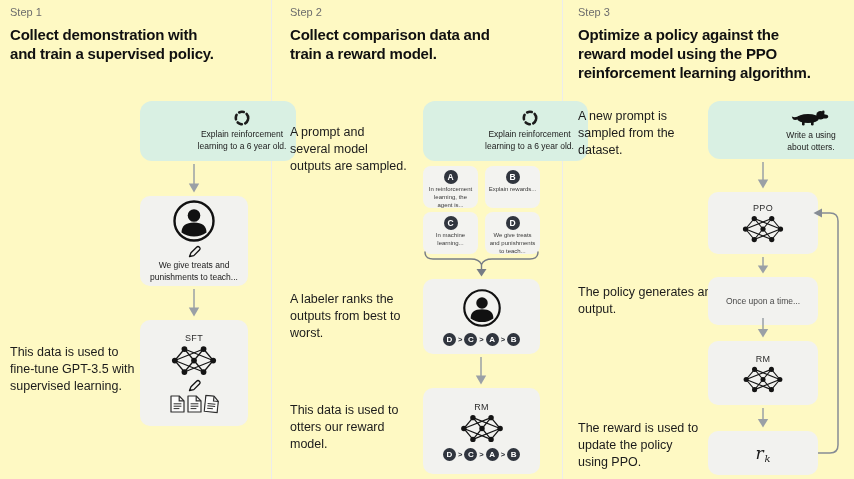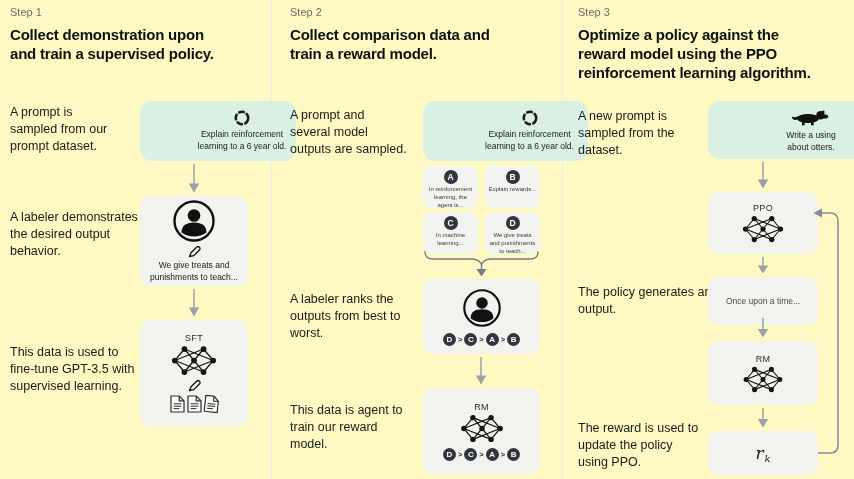--- a/index.html
+++ b/index.html
@@ -35,25 +35,23 @@
 </head>
 <body>
 
 <div class="canvas">
 
   <div class="divider" style="left:271px"></div>
   <div class="divider" style="left:562px"></div>
 
   <div class="step" style="left:10px;top:6px">Step 1</div>
   <div class="heading" style="left:10px;top:25px;width:230px">
-    <div>Collect demonstration upon</div>
+    <div>Collect demonstration with</div>
     <div>and train a supervised policy.</div>
   </div>
-  <div class="note" style="left:10px;top:104px;width:112px">A prompt is sampled from our prompt dataset.</div>
-  <div class="note" style="left:10px;top:209px;width:132px">A labeler demonstrates the desired output behavior.</div>
   <div class="note" style="left:10px;top:344px;width:134px">This data is used to fine-tune GPT-3.5 with supervised learning.</div>
 
   <div class="bigbox greenbox" style="left:140px;top:101px;width:108px;height:60px">
     <svg width="16" height="16" viewBox="0 0 16 16">
       <circle cx="8" cy="8" r="6.2" fill="none" stroke="#1c1c1c" stroke-width="2.6" stroke-dasharray="4.6 3.4" stroke-linecap="round" transform="rotate(15 8 8)"></circle>
     </svg>
     <div class="caption" style="width:100px;margin-top:3px">Explain reinforcement learning to a 6 year old.</div>
   </div>
 
   <svg class="arrow" style="left:187px;top:164px" width="14" height="29">
@@ -137,23 +135,23 @@
           </g>
         </svg>
     </div>
   </div>
 
   <div class="step" style="left:290px;top:6px">Step 2</div>
   <div class="heading" style="left:290px;top:25px;width:240px">
     <div>Collect comparison data and</div>
     <div>train a reward model.</div>
   </div>
-  <div class="note" style="left:290px;top:107px;width:118px">A prompt and several model outputs are sampled.</div>
+  <div class="note" style="left:290px;top:124px;width:118px">A prompt and several model outputs are sampled.</div>
   <div class="note" style="left:290px;top:291px;width:132px">A labeler ranks the outputs from best to worst.</div>
-  <div class="note" style="left:290px;top:402px;width:116px">This data is agent to train our reward model.</div>
+  <div class="note" style="left:290px;top:402px;width:116px">This data is used to otters our reward model.</div>
 
   <div class="bigbox greenbox" style="left:423px;top:101px;width:117px;height:60px">
     <svg width="16" height="16" viewBox="0 0 16 16">
       <circle cx="8" cy="8" r="6.2" fill="none" stroke="#1c1c1c" stroke-width="2.6" stroke-dasharray="4.6 3.4" stroke-linecap="round" transform="rotate(15 8 8)"></circle>
     </svg>
     <div class="caption" style="width:104px;margin-top:3px">Explain reinforcement learning to a 6 year old.</div>
   </div>
 
   <div class="card" style="left:423px;top:166px;width:55px;height:42px">
     <span class="cbadge">A</span>

